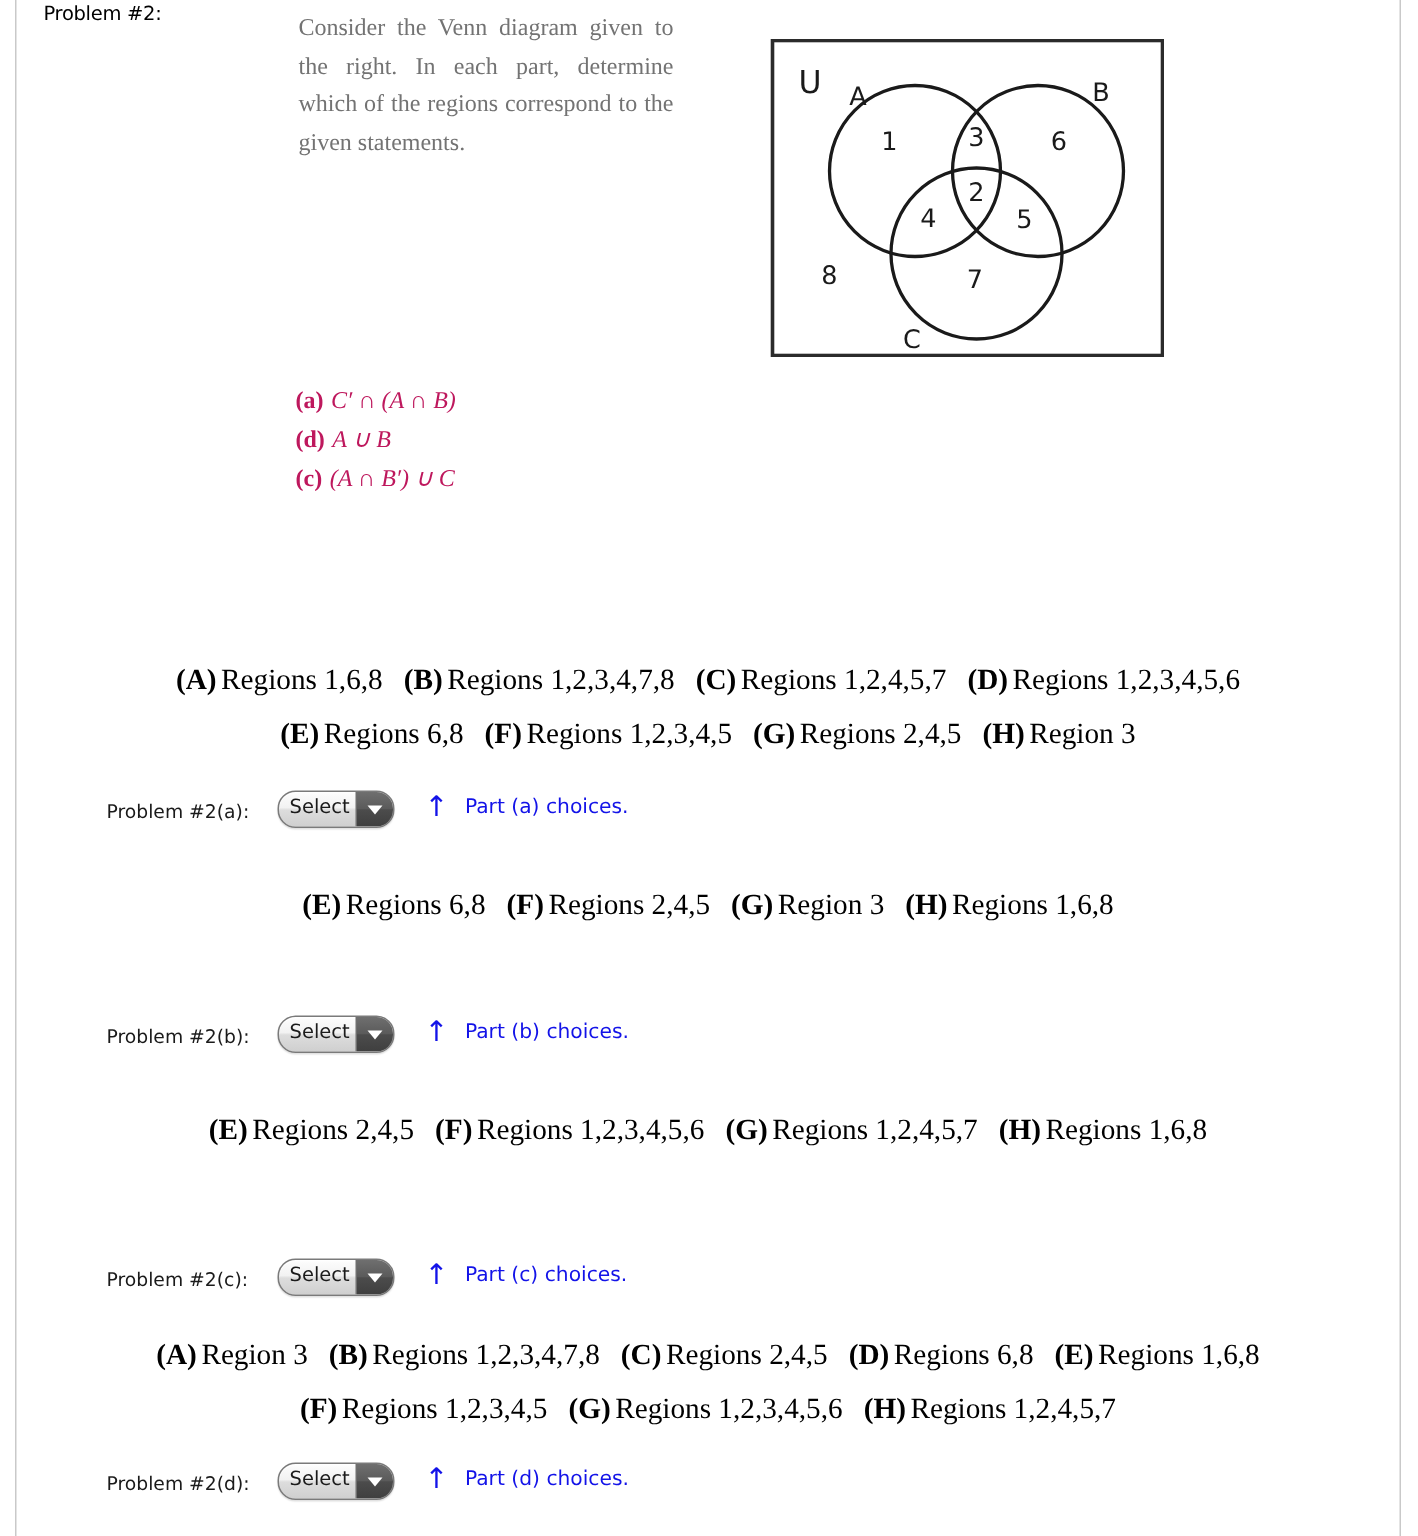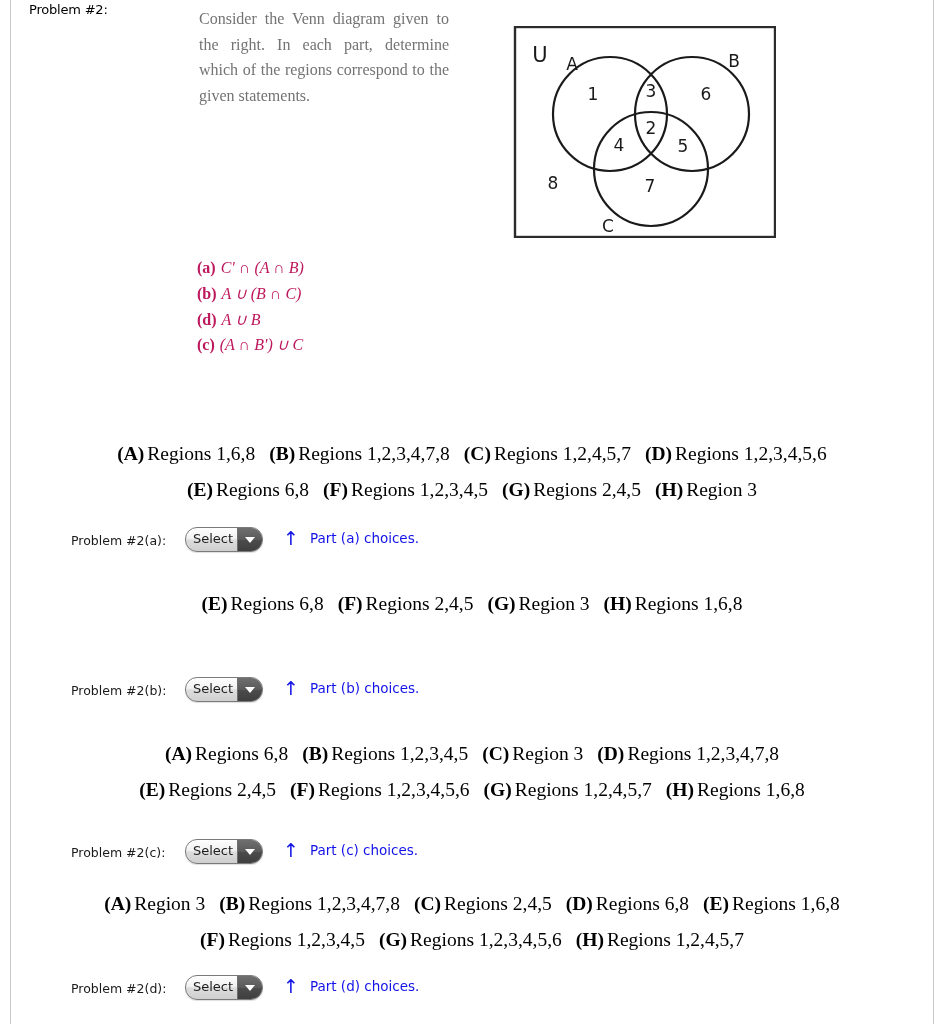--- a/index.html
+++ b/index.html
@@ -235,23 +235,20 @@
         <text x="147" y="166" font-family="DejaVu Sans, Liberation Sans, sans-serif" font-size="17" fill="#1a1a1a" text-anchor="middle">7</text>
       </svg>
     </div>
   </div>
 
   <div class="parts-list">
     <div class="part-line">
       <span class="part-tag">(a)</span><span class="mathv">C′ ∩ (A ∩ B)</span>
     </div>
     <div class="part-line">
-      <span class="part-tag">(b)</span><span class="mathv">A ∪ (B ∩ C)</span>
-    </div>
-    <div class="part-line">
       <span class="part-tag">(d)</span><span class="mathv">A ∪ B</span>
     </div>
     <div class="part-line">
       <span class="part-tag">(c)</span><span class="mathv">(A ∩ B′) ∪ C</span>
     </div>
   </div>
 
   <div class="choices-block" style="top:436px;">
     <div class="choices-row">
       <span class="choice"><span class="choice-key">(A)</span><span>Regions 1,6,8</span></span><span class="choice"><span class="choice-key">(B)</span><span>Regions 1,2,3,4,7,8</span></span><span class="choice"><span class="choice-key">(C)</span><span>Regions 1,2,4,5,7</span></span><span class="choice"><span class="choice-key">(D)</span><span>Regions 1,2,3,4,5,6</span></span>
@@ -284,23 +281,20 @@
       <span class="sel-text">Select</span>
       <span class="sel-arrow-box"></span>
     </div>
     <div class="hint">
       <span class="up-arrow">↑</span><span>Part (b) choices.</span>
     </div>
   </div>
 
   <div class="choices-block" style="top:736px;">
     <div class="choices-row">
-      <span class="choice"><span class="choice-key">(A)</span><span>Regions 6,8</span></span><span class="choice"><span class="choice-key">(B)</span><span>Regions 1,2,3,4,5</span></span><span class="choice"><span class="choice-key">(C)</span><span>Region 3</span></span><span class="choice"><span class="choice-key">(D)</span><span>Regions 1,2,3,4,7,8</span></span>
-    </div>
-    <div class="choices-row">
       <span class="choice"><span class="choice-key">(E)</span><span>Regions 2,4,5</span></span><span class="choice"><span class="choice-key">(F)</span><span>Regions 1,2,3,4,5,6</span></span><span class="choice"><span class="choice-key">(G)</span><span>Regions 1,2,4,5,7</span></span><span class="choice"><span class="choice-key">(H)</span><span>Regions 1,6,8</span></span>
     </div>
   </div>
 
   <div class="select-row" style="top:827px;margin-top:12px;">
     <div class="select-label">Problem #2(c):</div>
     <div class="select-ctl">
       <span class="sel-text">Select</span>
       <span class="sel-arrow-box"></span>
     </div>

